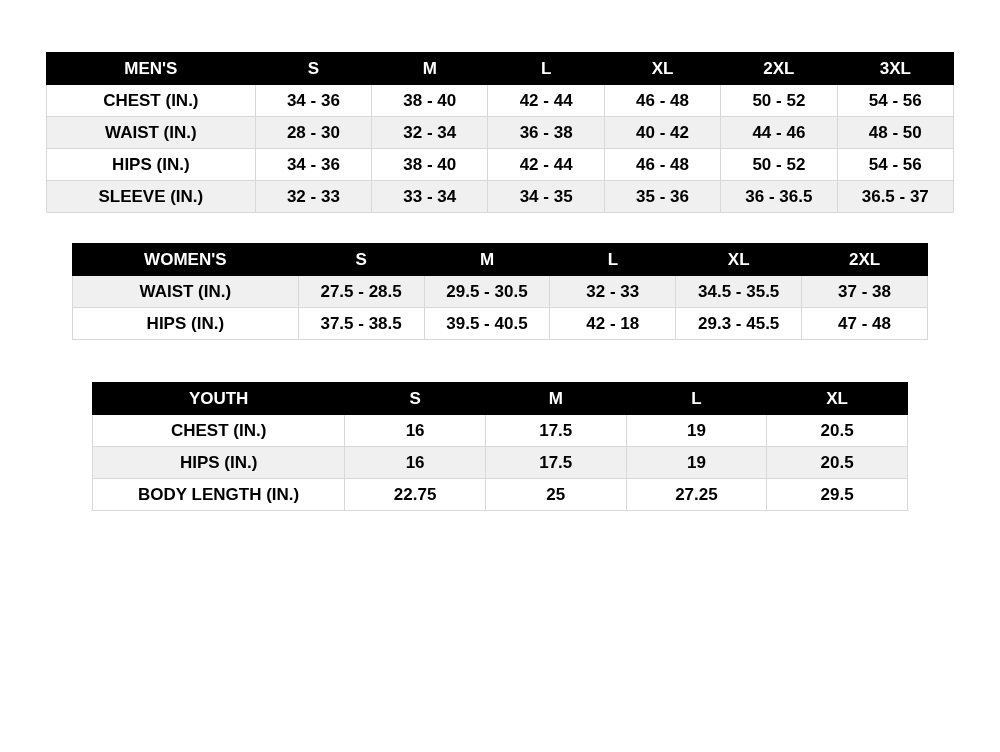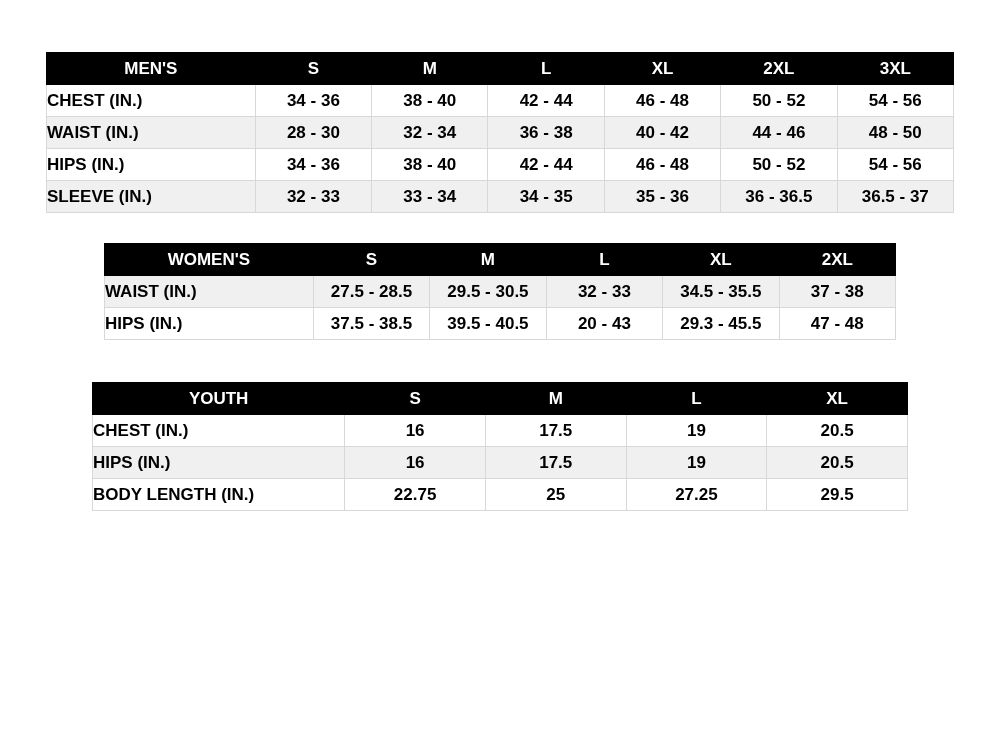--- a/index.html
+++ b/index.html
@@ -55,35 +55,35 @@
     height: 31px;
     line-height: 31px;
   }
   thead th.rowlabel {
     text-align: center;
   }
   tbody tr.alt td {
     background: #f0f0f0;
   }
   tbody td.rowlabel {
-    text-align: left;
+    text-align: center;
     font-weight: bold;
   }
   
   .t-men { width: 908px; }
   .t-men col.c0 { width: 208px; }
   .t-men col.c1,
   .t-men col.c2,
   .t-men col.c3,
   .t-men col.c4,
   .t-men col.c5,
   .t-men col.c6 { width: 116px; }
 
   
-  .t-women { width: 792px; }
+  .t-women { width: 856px; }
   .t-women col.c0 { width: 208px; }
   .t-women col.c1,
   .t-women col.c2,
   .t-women col.c3,
   .t-women col.c4,
   .t-women col.c5 { width: 116px; }
 
   
   .t-youth { width: 816px; margin-top: 12px; }
   .t-youth col.c0 { width: 208px; }
@@ -196,21 +196,21 @@
             <td>27.5 - 28.5</td>
             <td>29.5 - 30.5</td>
             <td>32 - 33</td>
             <td>34.5 - 35.5</td>
             <td>37 - 38</td>
           </tr>
           <tr>
             <td class="rowlabel">HIPS (IN.)</td>
             <td>37.5 - 38.5</td>
             <td>39.5 - 40.5</td>
-            <td>20 - 43</td>
+            <td>42 - 18</td>
             <td>29.3 - 45.5</td>
             <td>47 - 48</td>
           </tr>
         </tbody>
       </table>
     </div>
 
     <div class="gap-2"></div>
 
     <div class="tbl-wrap">

